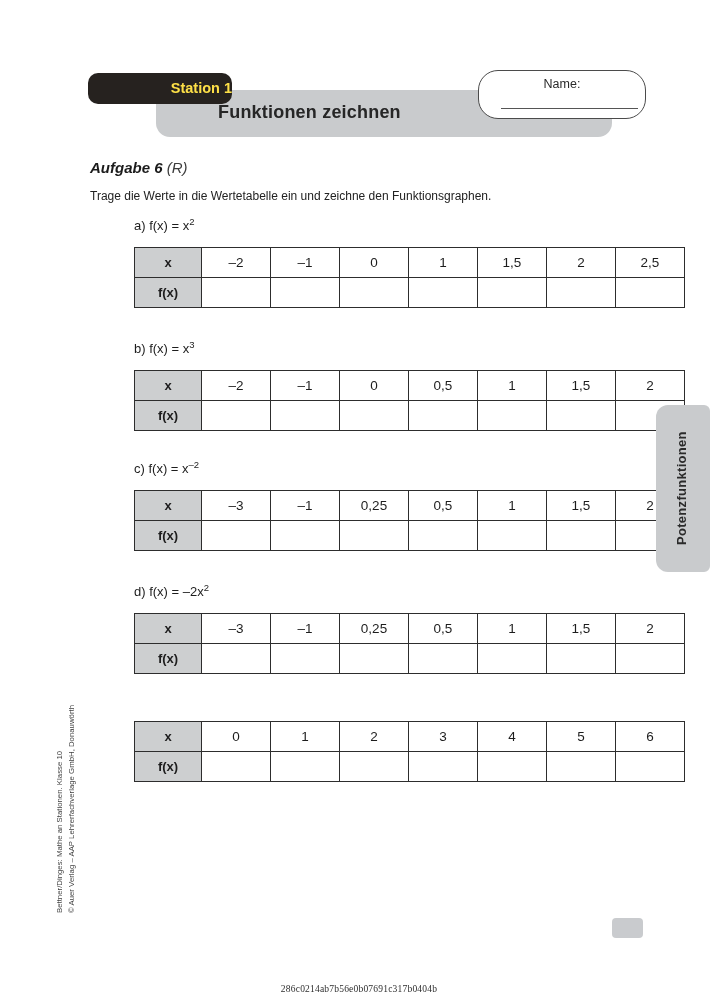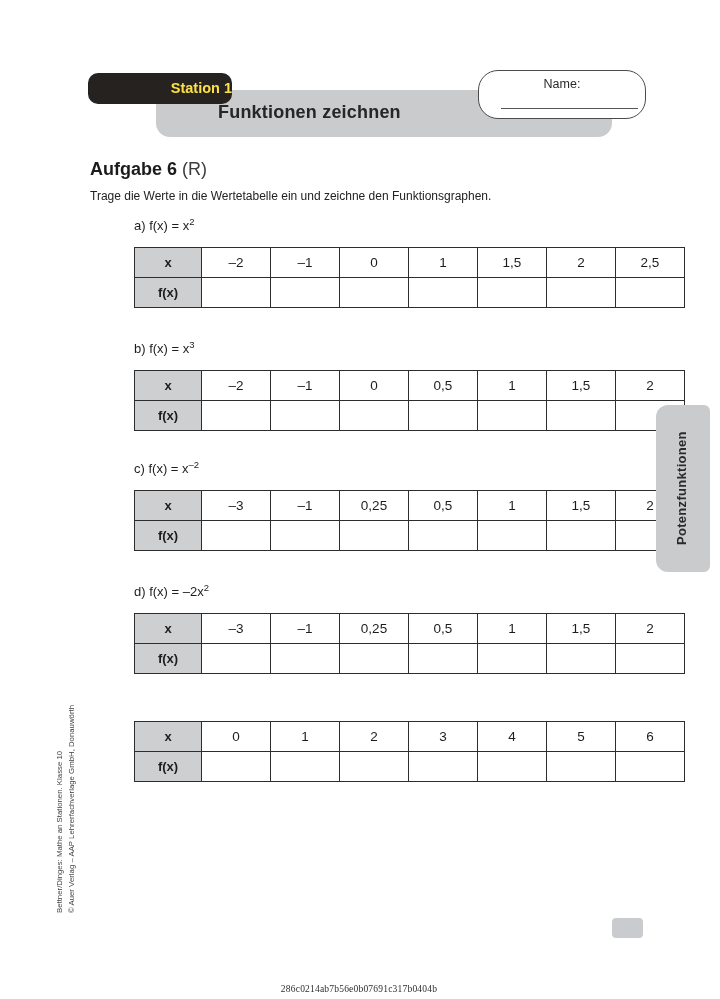--- a/index.html
+++ b/index.html
@@ -29,21 +29,21 @@
     position:absolute;left:88px;top:73px;width:101px;height:31px;
     background:var(--station-badge-bg);border-radius:10px;color:#fde047;
     font-weight:bold;font-size:14.5px;text-align:right;line-height:31px;padding-left:43px;
   }
   .name-box{
     position:absolute;left:478px;top:70px;width:166px;height:47px;
     background:#ffffff;border:1.3px solid #4b4b4b;border-radius:20px;
   }
   .name-label{margin-top:6px;text-align:center;font-size:12.5px;color:#2a2a2a;}
   .name-line{position:absolute;left:22px;right:7px;bottom:9px;border-top:1px solid #555;}
-  .task-heading{position:absolute;left:90px;top:159px;font-size:18px;font-weight:bold;color:#1b1b1b;}
+  .task-heading{position:absolute;left:90px;top:159px;font-size:15px;font-weight:bold;color:#1b1b1b;font-style:italic;}
   .task-heading .suffix{font-weight:normal;color:#3c3c3c;}
   .instruction{position:absolute;left:90px;top:189px;font-size:12px;color:#222222;}
   .task-block{position:absolute;left:90px;width:551px;padding-left:44px;}
   #block-a{top:218px}
   #block-b{top:341px}
   #block-c{top:461px}
   #block-d{top:584px}
   #block-e{top:708px}
   .fn-label{font-size:13px;color:#1d1d1d;height:16px;overflow:visible;}
   .sup{font-size:9.5px;position:relative;top:-5px;letter-spacing:0;}

